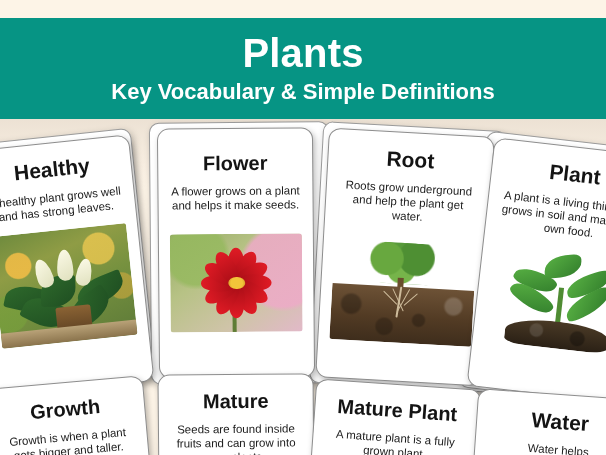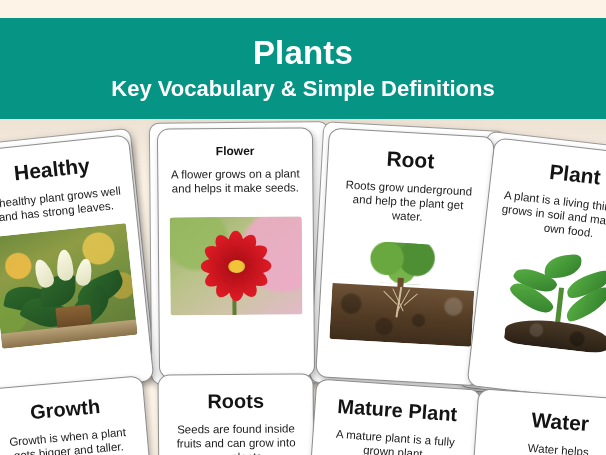--- a/index.html
+++ b/index.html
@@ -22,21 +22,21 @@
   }
 
   
   .header {
     position:absolute; left:0; top:18px; width:606px; height:101px;
     background:#069484;
     display:flex; flex-direction:column; align-items:center; justify-content:center;
     z-index:60;
   }
   .header-title {
-    color:#ffffff; font-size:33px; font-weight:bold; letter-spacing:.2px;
+    color:#ffffff; font-size:40px; font-weight:bold; letter-spacing:.2px;
     line-height:1.05;
     text-align:right;
   }
   .header-sub {
     color:#ffffff; font-size:22px; font-weight:700; margin-top:6px; line-height:1.1;
   }
 
   
   .card {
     position:absolute;
@@ -192,21 +192,21 @@
         <div class="lily-bloom" style="left:30%; top:24%; width:12%; height:26%; transform:rotate(-14deg);"></div>
         <div class="lily-bloom" style="left:46%; top:18%; width:12%; height:28%; transform:rotate(2deg);"></div>
         <div class="lily-bloom" style="left:60%; top:28%; width:11%; height:24%; transform:rotate(16deg);"></div>
         <div class="lily-pot"></div>
         <div class="lily-table"></div>
       </div>
     </div>
   </div>
 
   <div class="card" style="left:158px; top:128px; width:156px; height:250px; transform:rotate(-0.5deg);">
-    <div class="card-title" style="font-size:12px; margin-top:6px;">Flower</div>
+    <div class="card-title" style="font-size:20px; margin-top:14px;">Flower</div>
     <div class="card-def" style="font-size:11.5px; max-width:140px;">A flower grows on a plant and helps it make seeds.</div>
     <div class="card-photo" style="height:98px; margin-top:22px;">
       <div class="ph ph-flower">
         <div class="zin-stem"></div>
         <div class="zin-petal" style="transform:translate(-50%,-100%) rotate(0deg);"></div>
         <div class="zin-petal" style="transform:translate(-50%,-100%) rotate(30deg);"></div>
         <div class="zin-petal" style="transform:translate(-50%,-100%) rotate(60deg);"></div>
         <div class="zin-petal" style="transform:translate(-50%,-100%) rotate(90deg);"></div>
         <div class="zin-petal" style="transform:translate(-50%,-100%) rotate(120deg);"></div>
         <div class="zin-petal" style="transform:translate(-50%,-100%) rotate(150deg);"></div>
@@ -254,21 +254,21 @@
       </div>
     </div>
   </div>
 
   <div class="card" style="left:-12px; top:382px; width:160px; height:120px; transform:rotate(-5deg);">
     <div class="card-title" style="font-size:20px; margin-top:6px;">Growth</div>
     <div class="card-def" style="font-size:11.5px; max-width:146px;">Growth is when a plant gets bigger and taller.</div>
   </div>
 
   <div class="card" style="left:158px; top:374px; width:156px; height:120px; transform:rotate(-0.5deg);">
-    <div class="card-title" style="font-size:20px; margin-top:6px;">Roots</div>
+    <div class="card-title" style="font-size:20px; margin-top:6px;">Mature</div>
     <div class="card-def" style="font-size:11.5px; max-width:142px;">Seeds are found inside fruits and can grow into new plants.</div>
   </div>
 
   <div class="card" style="left:312px; top:384px; width:166px; height:120px; transform:rotate(4deg);">
     <div class="card-title" style="font-size:20px; margin-top:5px;">Mature Plant</div>
     <div class="card-def" style="font-size:11.5px; max-width:148px;">A mature plant is a fully grown plant.</div>
   </div>
 
   <div class="card" style="left:474px; top:394px; width:168px; height:120px; transform:rotate(4deg);">
     <div class="card-title" style="font-size:21px; margin-top:6px;">Water</div>

